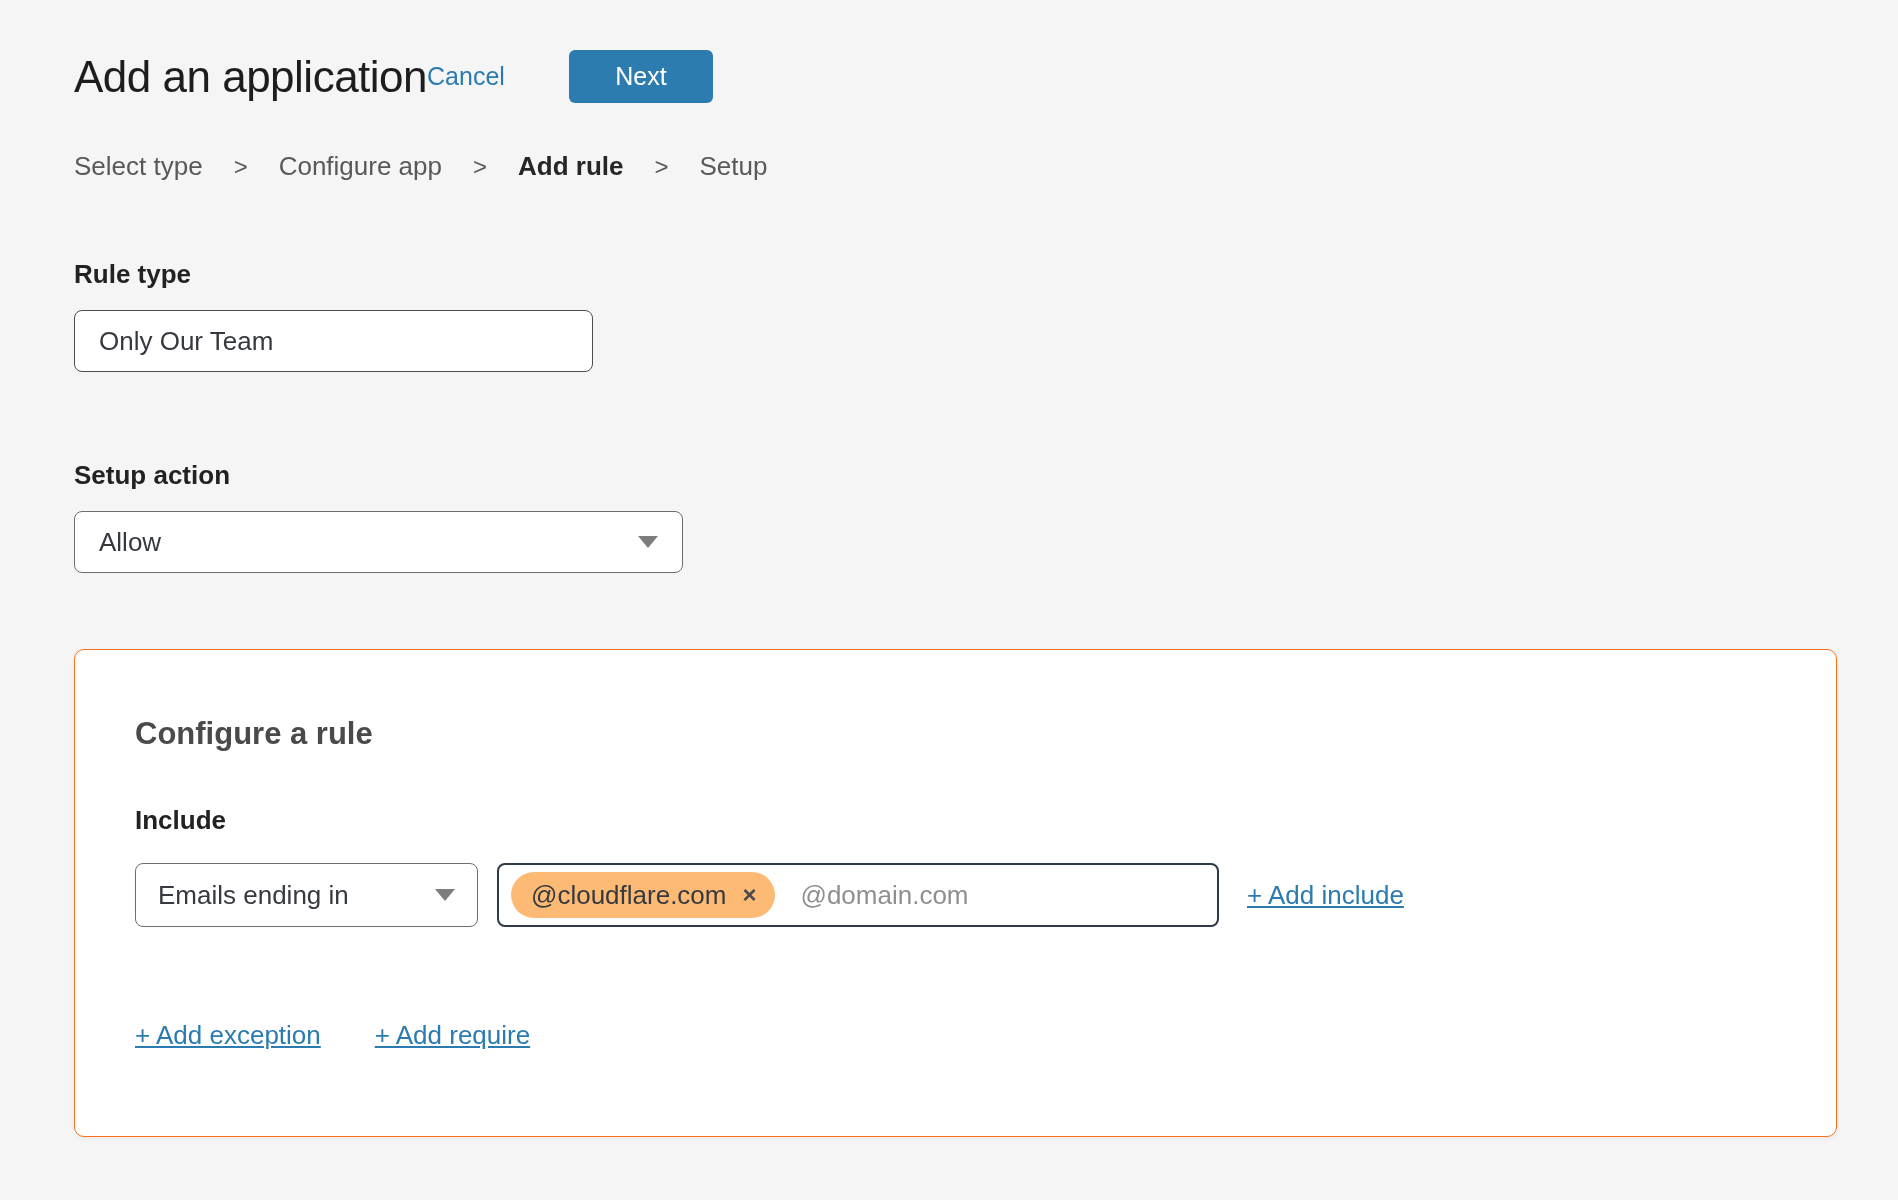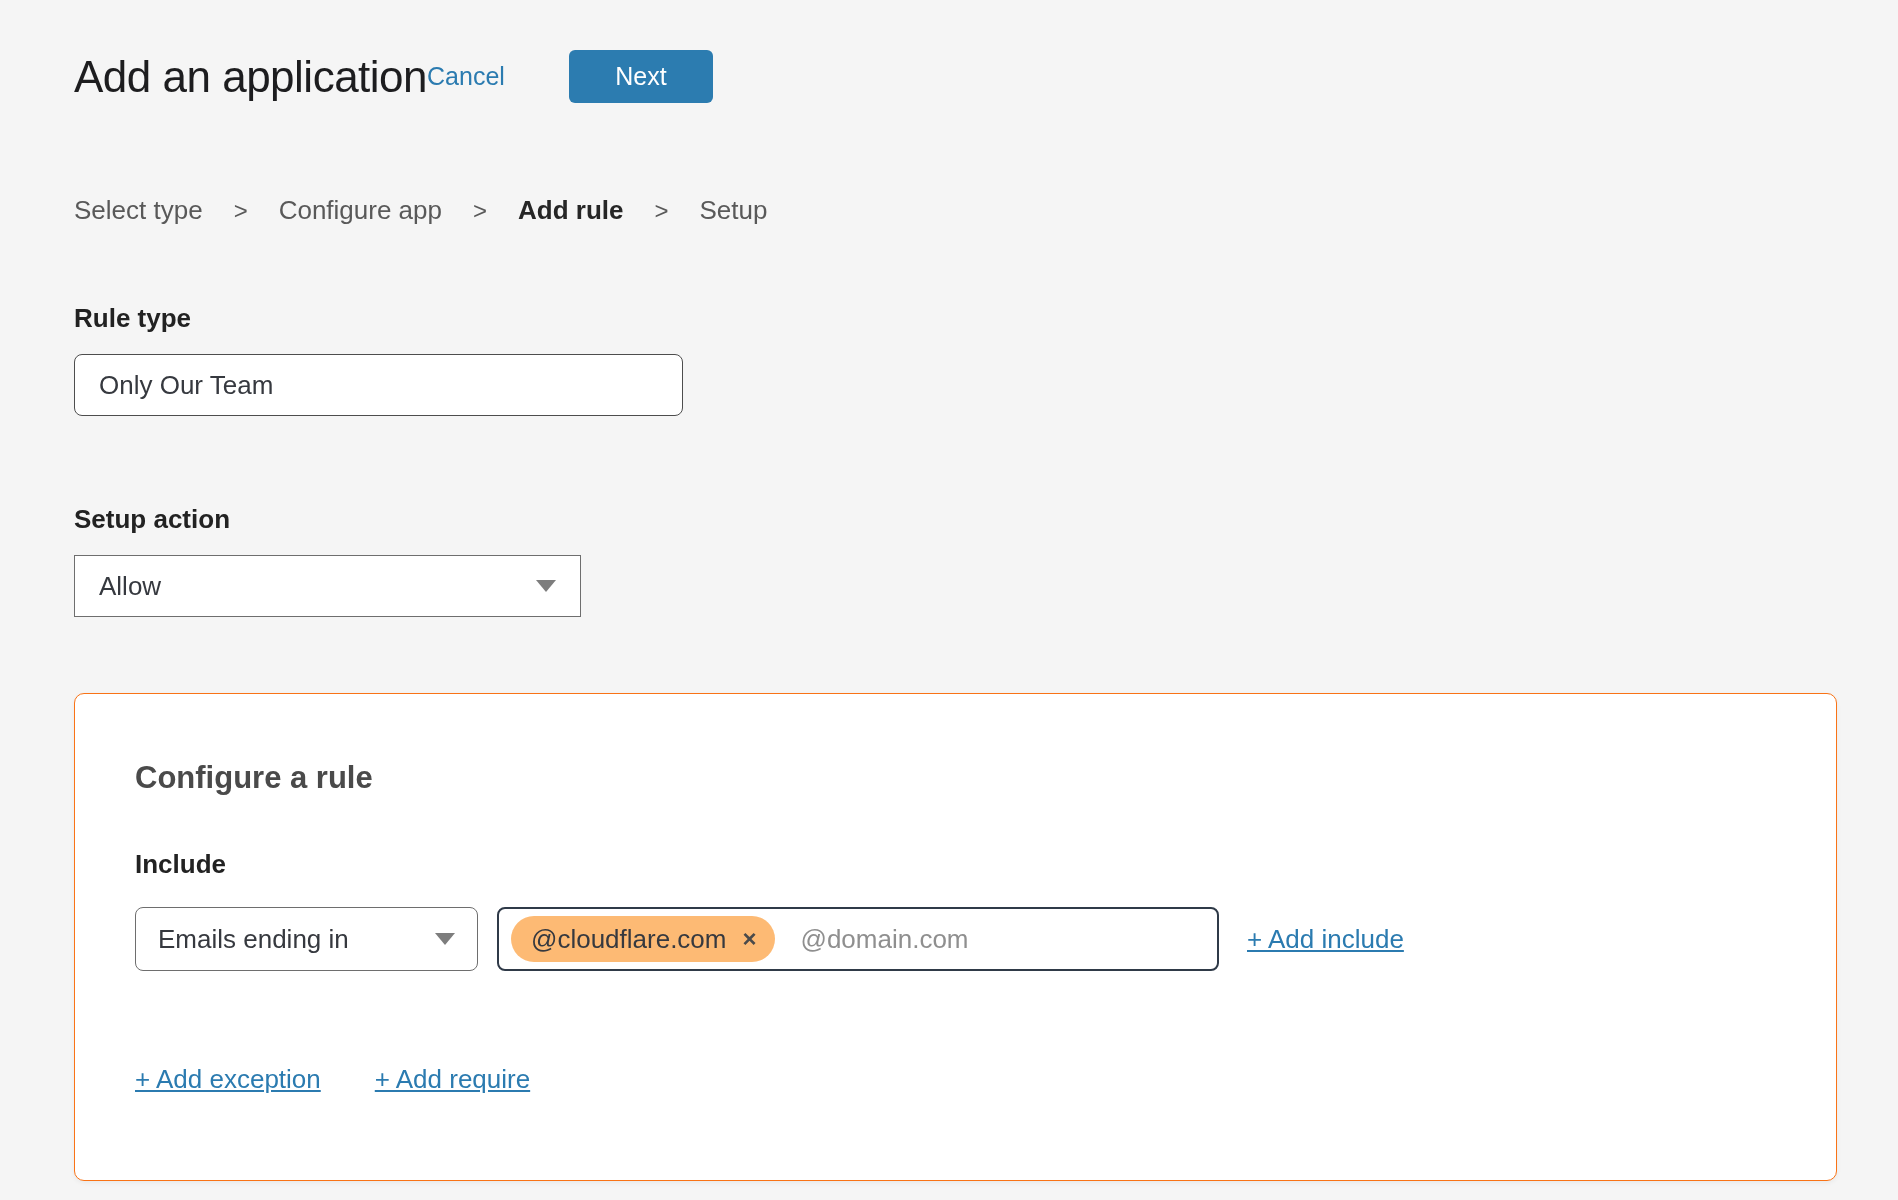--- a/index.html
+++ b/index.html
@@ -41,21 +41,21 @@
     border-radius: 6px;
     display: flex;
     align-items: center;
     justify-content: center;
     cursor: pointer;
     font-family: "Liberation Sans", sans-serif;
   }
 
   
   .breadcrumb {
-    margin-top: 92px;
+    margin-top: 48px;
     display: flex;
     align-items: center;
     gap: 31px;
     font-size: 26px;
     color: #595959;
   }
   .crumb { cursor: pointer; }
   .crumb.active { font-weight: 700; color: #262626; }
   .crumb-sep { color: #595959; font-size: 24px; }
 
@@ -63,40 +63,40 @@
   .field-label {
     font-size: 26px;
     font-weight: 700;
     color: #222;
   }
   .rule-name-label { margin-top: 77px; }
   .rule-action-label { margin-top: 88px; }
 
   .text-input {
     margin-top: 20px;
+    width: 519px;
+    height: 62px;
+    background: #ffffff;
+    border: 1.5px solid #4d4d4d;
+    border-radius: 8px;
+    padding: 0 24px;
+    font-size: 26px;
+    color: #36393f;
+    font-family: "Liberation Sans", sans-serif;
+    display: block;
+    outline: none;
+  }
+
+  .select-box {
+    margin-top: 20px;
     width: 609px;
     height: 62px;
     background: #ffffff;
-    border: 1.5px solid #4d4d4d;
-    border-radius: 8px;
-    padding: 0 24px;
-    font-size: 26px;
-    color: #36393f;
-    font-family: "Liberation Sans", sans-serif;
-    display: block;
-    outline: none;
-  }
-
-  .select-box {
-    margin-top: 20px;
-    width: 507px;
-    height: 62px;
-    background: #ffffff;
     border: 1.5px solid #6e6e6e;
-    border-radius: 0;
+    border-radius: 8px;
     padding: 0 24px;
     font-size: 26px;
     color: #36393f;
     display: flex;
     align-items: center;
     justify-content: space-between;
     cursor: pointer;
   }
   .caret-down {
     width: 0; height: 0;

